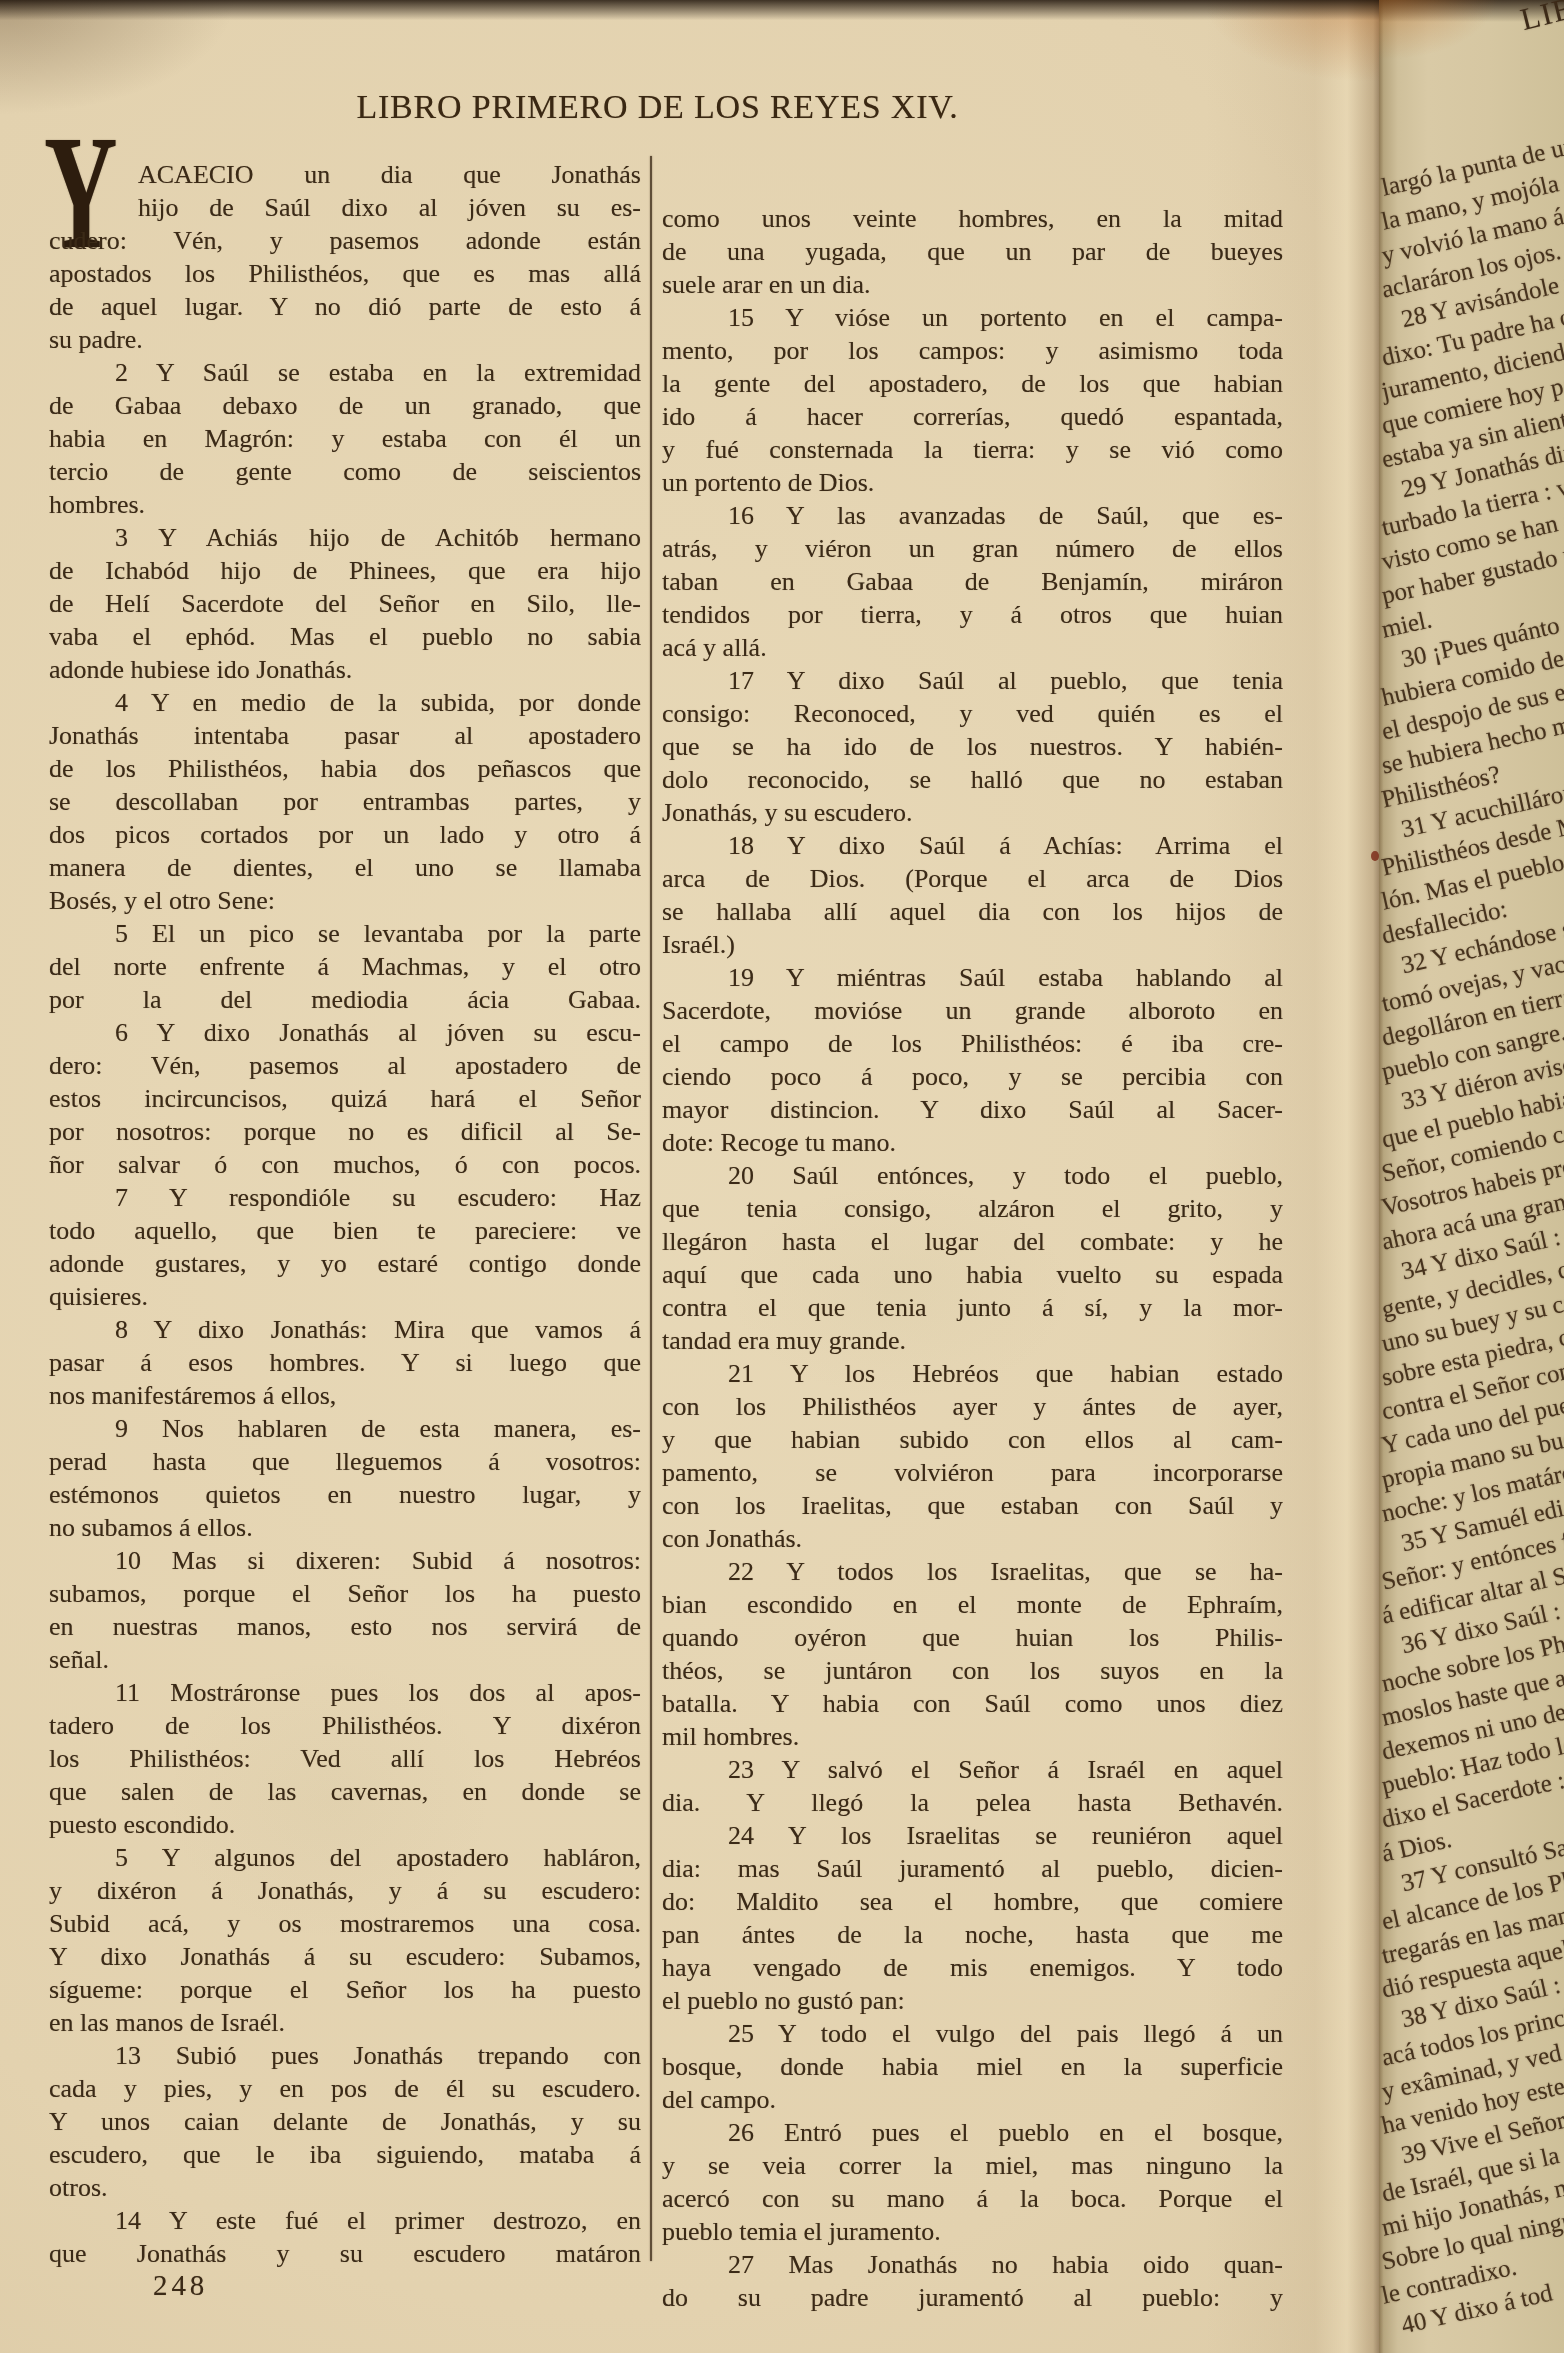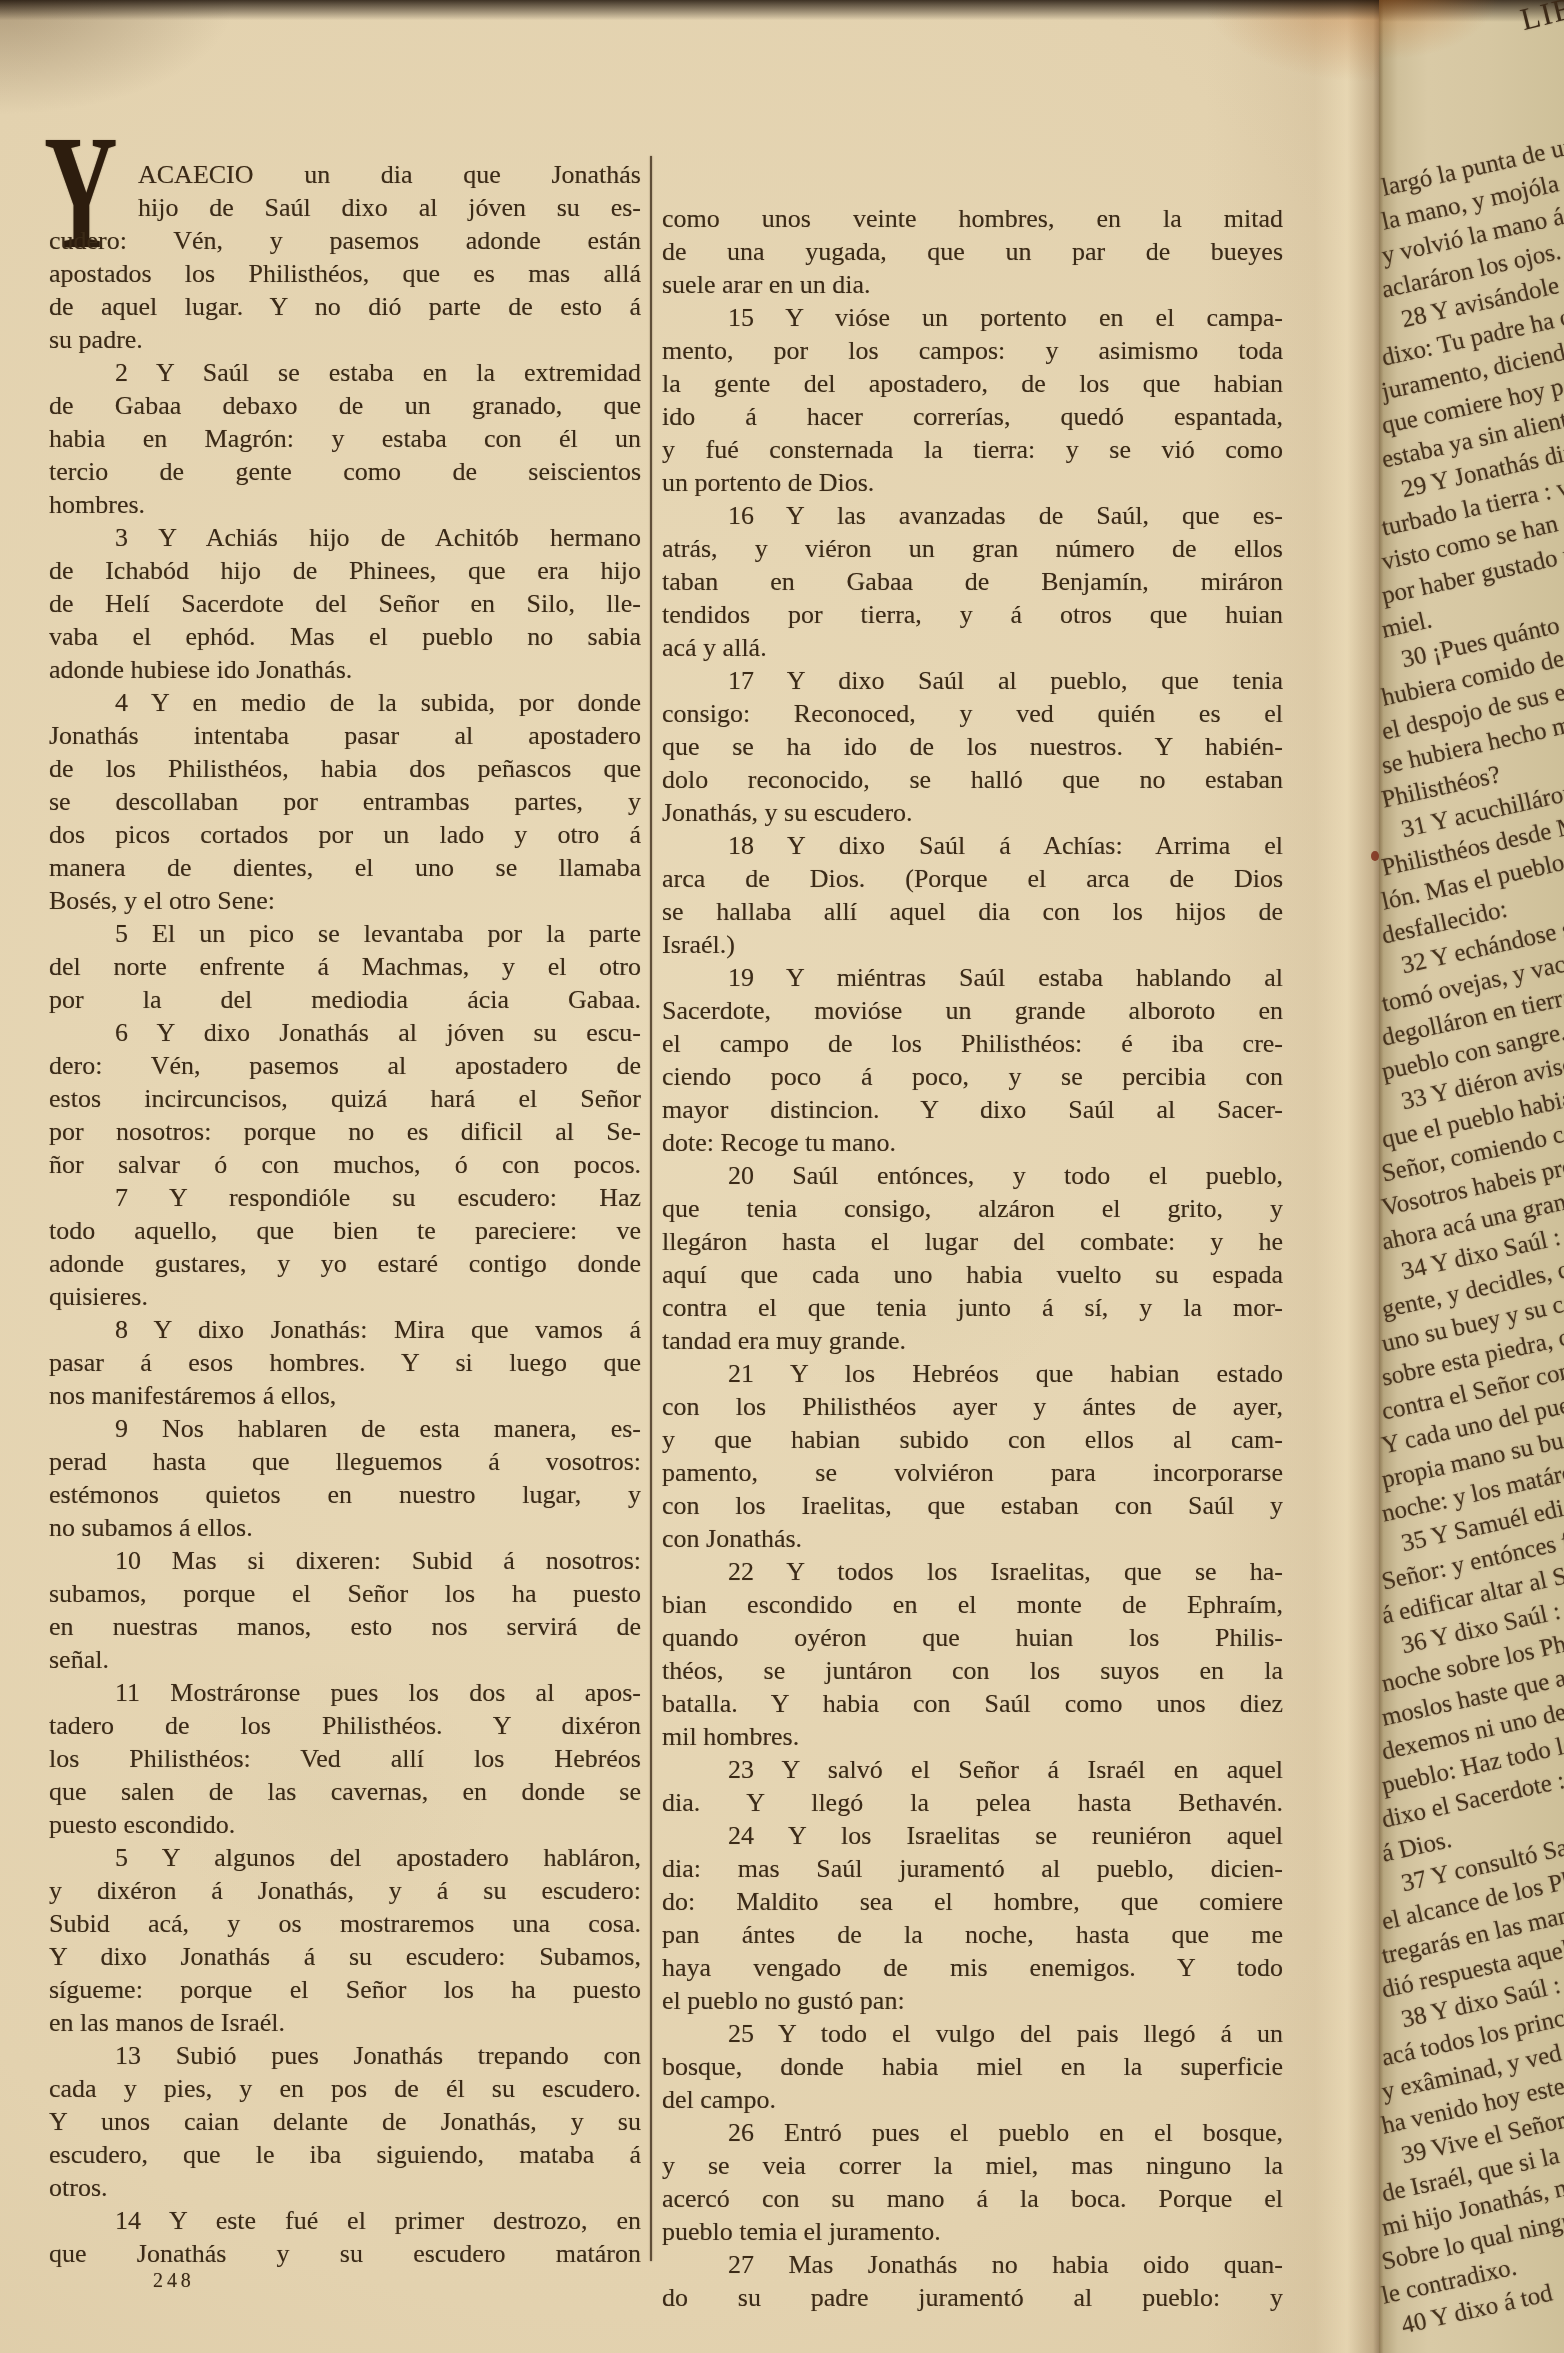--- a/index.html
+++ b/index.html
@@ -44,21 +44,21 @@
     transform:scaleX(0.62);transform-origin:left top;
     text-shadow:0 0 1.6px rgba(45,29,14,0.5);
   }
   .divider{
     position:absolute;left:650px;top:156px;width:2.3px;height:2105px;
     background:rgba(58,40,22,0.78);
     box-shadow:0 0 1.6px rgba(58,40,22,0.6);
   }
   .pagenum{
     position:absolute;left:153px;top:2269px;
-    font-size:20px;letter-spacing:3.9px;color:#3b2a17;
+    font-size:29px;letter-spacing:3.9px;color:#3b2a17;
     text-shadow:0 0 0.8px rgba(59,42,24,0.4);
   }
   .fleck{
     position:absolute;left:1371px;top:851px;width:7.8px;height:10.2px;
     border-radius:50%;background:#7e2f1c;opacity:0.85;z-index:5;
   }
   
   .next-page{
     position:absolute;left:1379px;top:0;width:186px;height:2354px;overflow:hidden;
     background:linear-gradient(90deg,#8f7a55 0px,#b7a67f 4.7px,#cfc09b 19px,#d9caa6 49px,#d6c7a2 110px,#cec099 186px);
@@ -85,20 +85,21 @@
     text-shadow:0 0 1.6px rgba(70,50,29,0.45);
   }
   .np-lines .tline.ind{text-indent:20.3px;}
 </style>
 </head>
 <body>
 
 <div class="scene">
 
   <div class="page">
+    <h1 class="title">LIBRO PRIMERO DE LOS REYES XIV.</h1>
     <div class="dropcap">Y</div>
     <div class="col col-left">
         <div class="tline dcpad j"><span>ACAECIO un dia que Jonathás</span></div>
         <div class="tline dcpad j"><span>hijo de Saúl dixo al jóven su es-</span></div>
         <div class="tline j"><span>cudero: Vén, y pasemos adonde están</span></div>
         <div class="tline j"><span>apostados los Philisthéos, que es mas allá</span></div>
         <div class="tline j"><span>de aquel lugar. Y no dió parte de esto á</span></div>
         <div class="tline"><span>su padre.</span></div>
         <div class="tline ind j"><span>2 Y Saúl se estaba en la extremidad</span></div>
         <div class="tline j"><span>de Gabaa debaxo de un granado, que</span></div>

